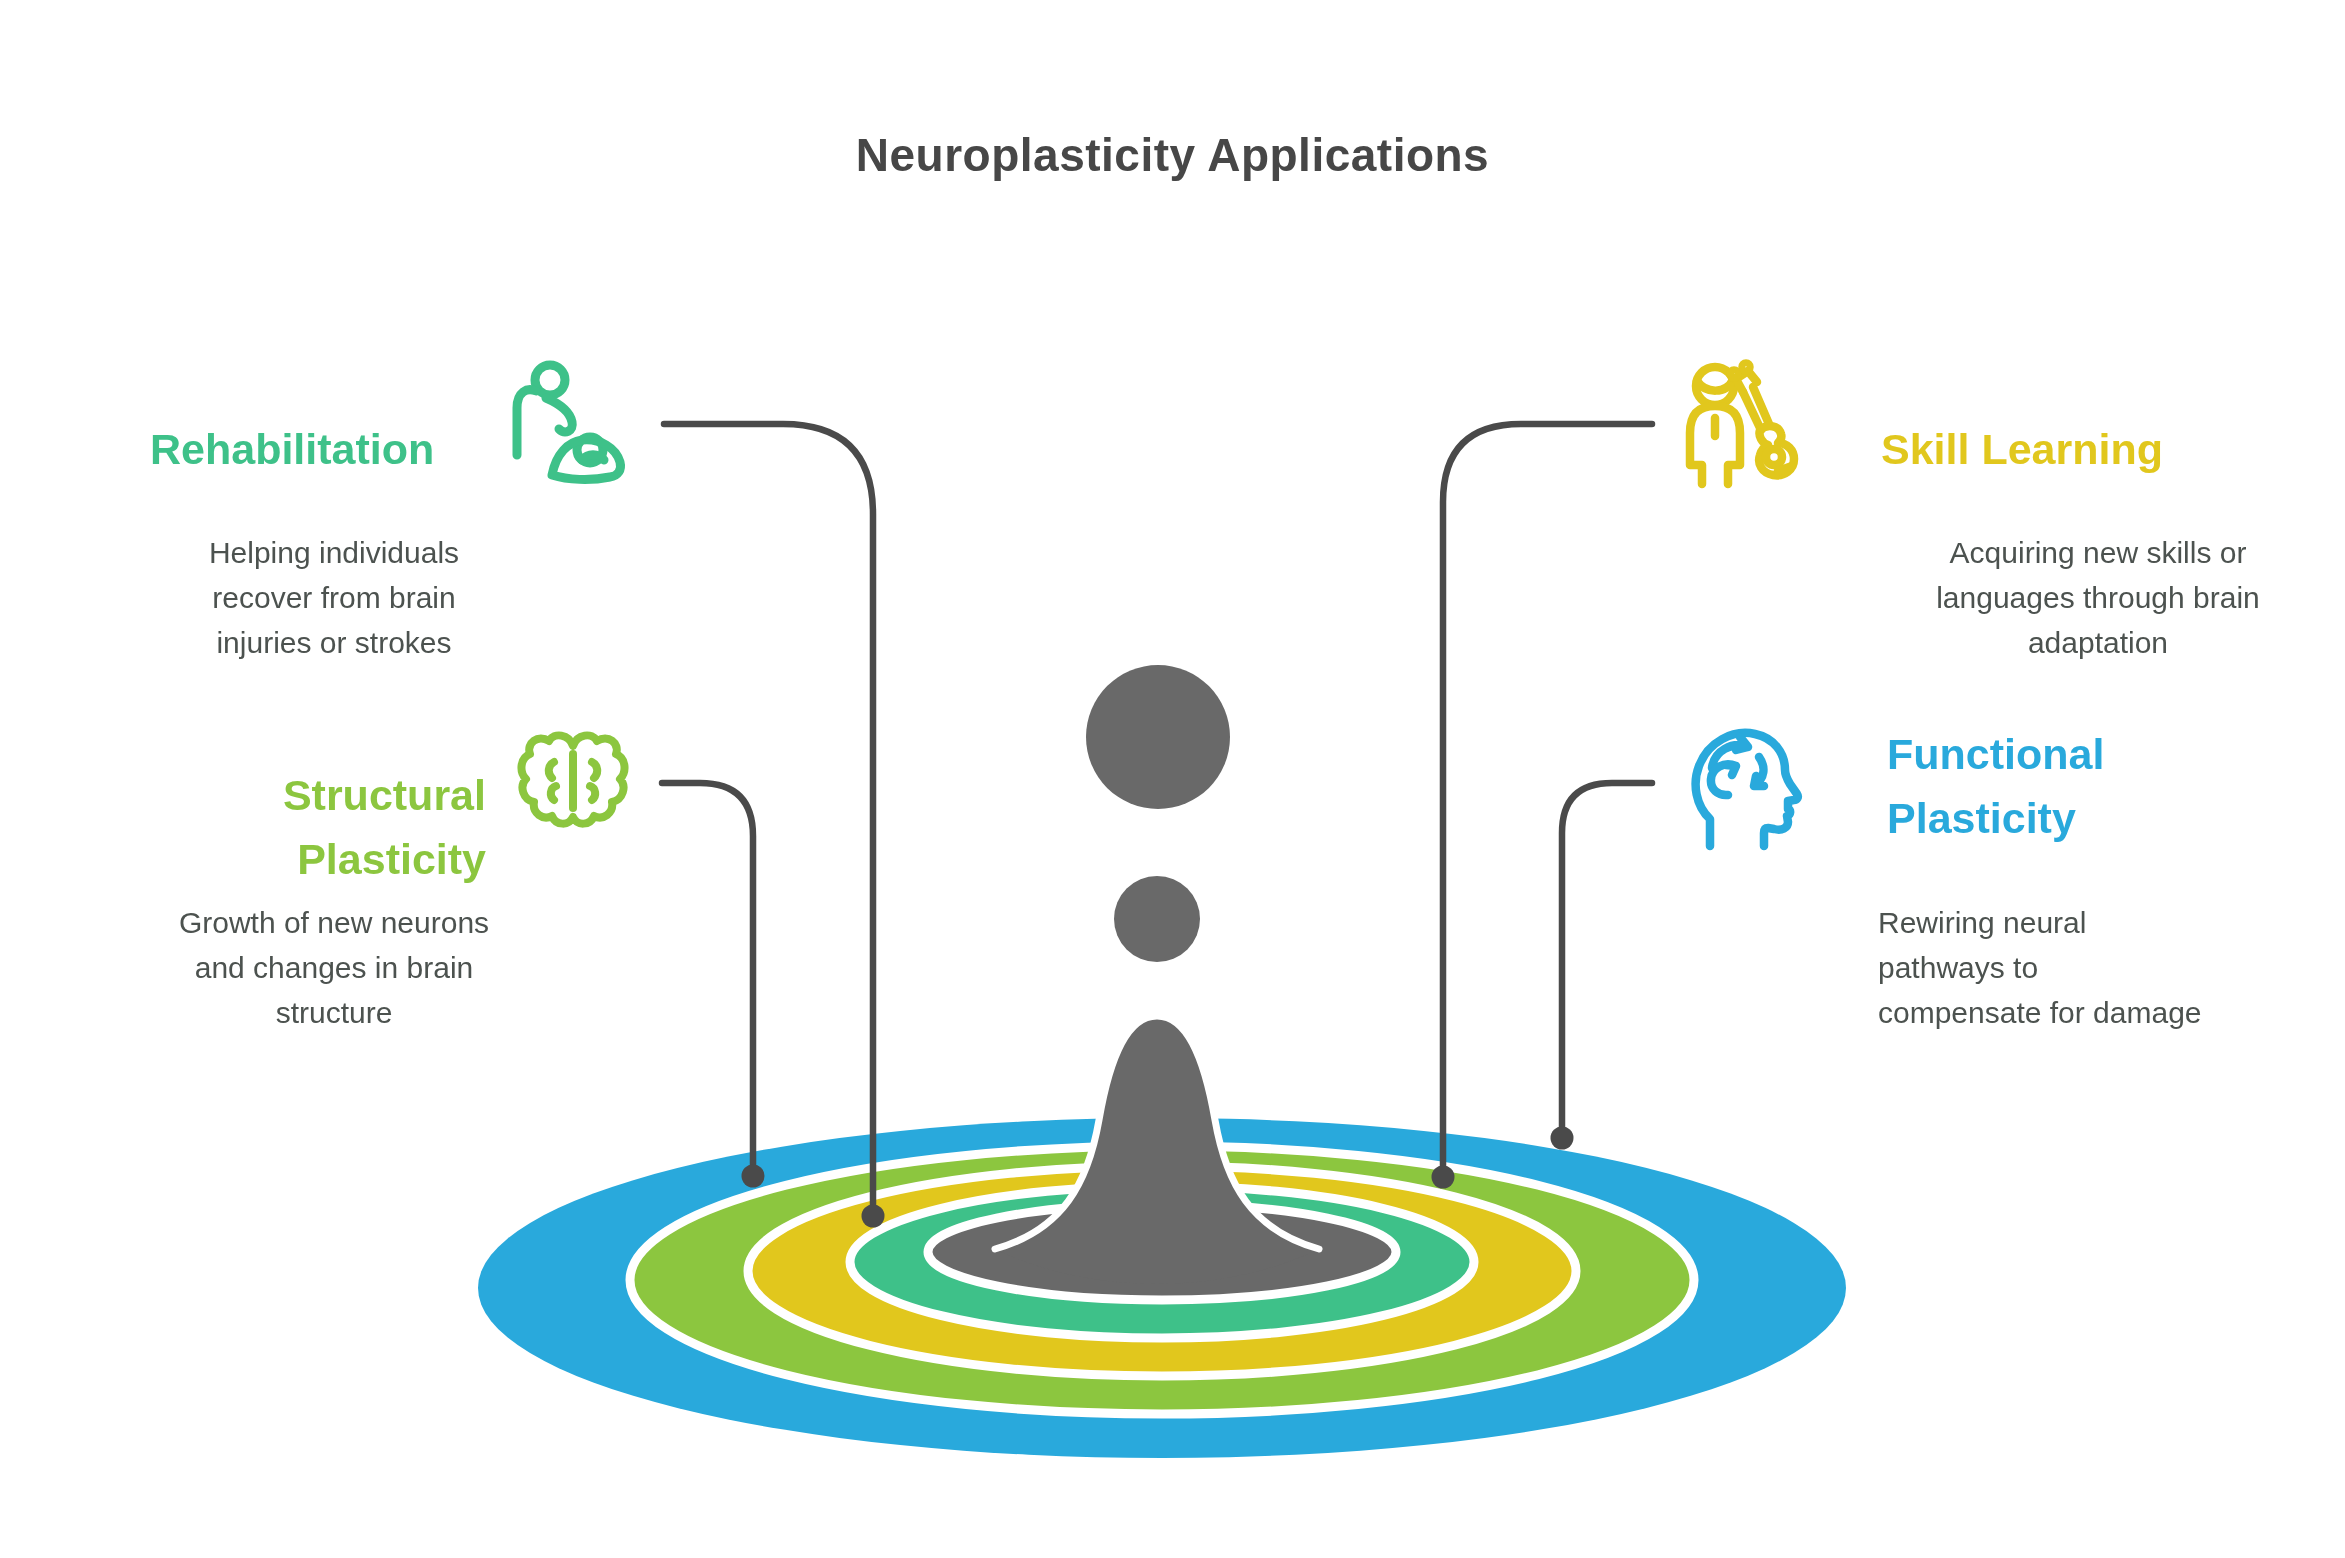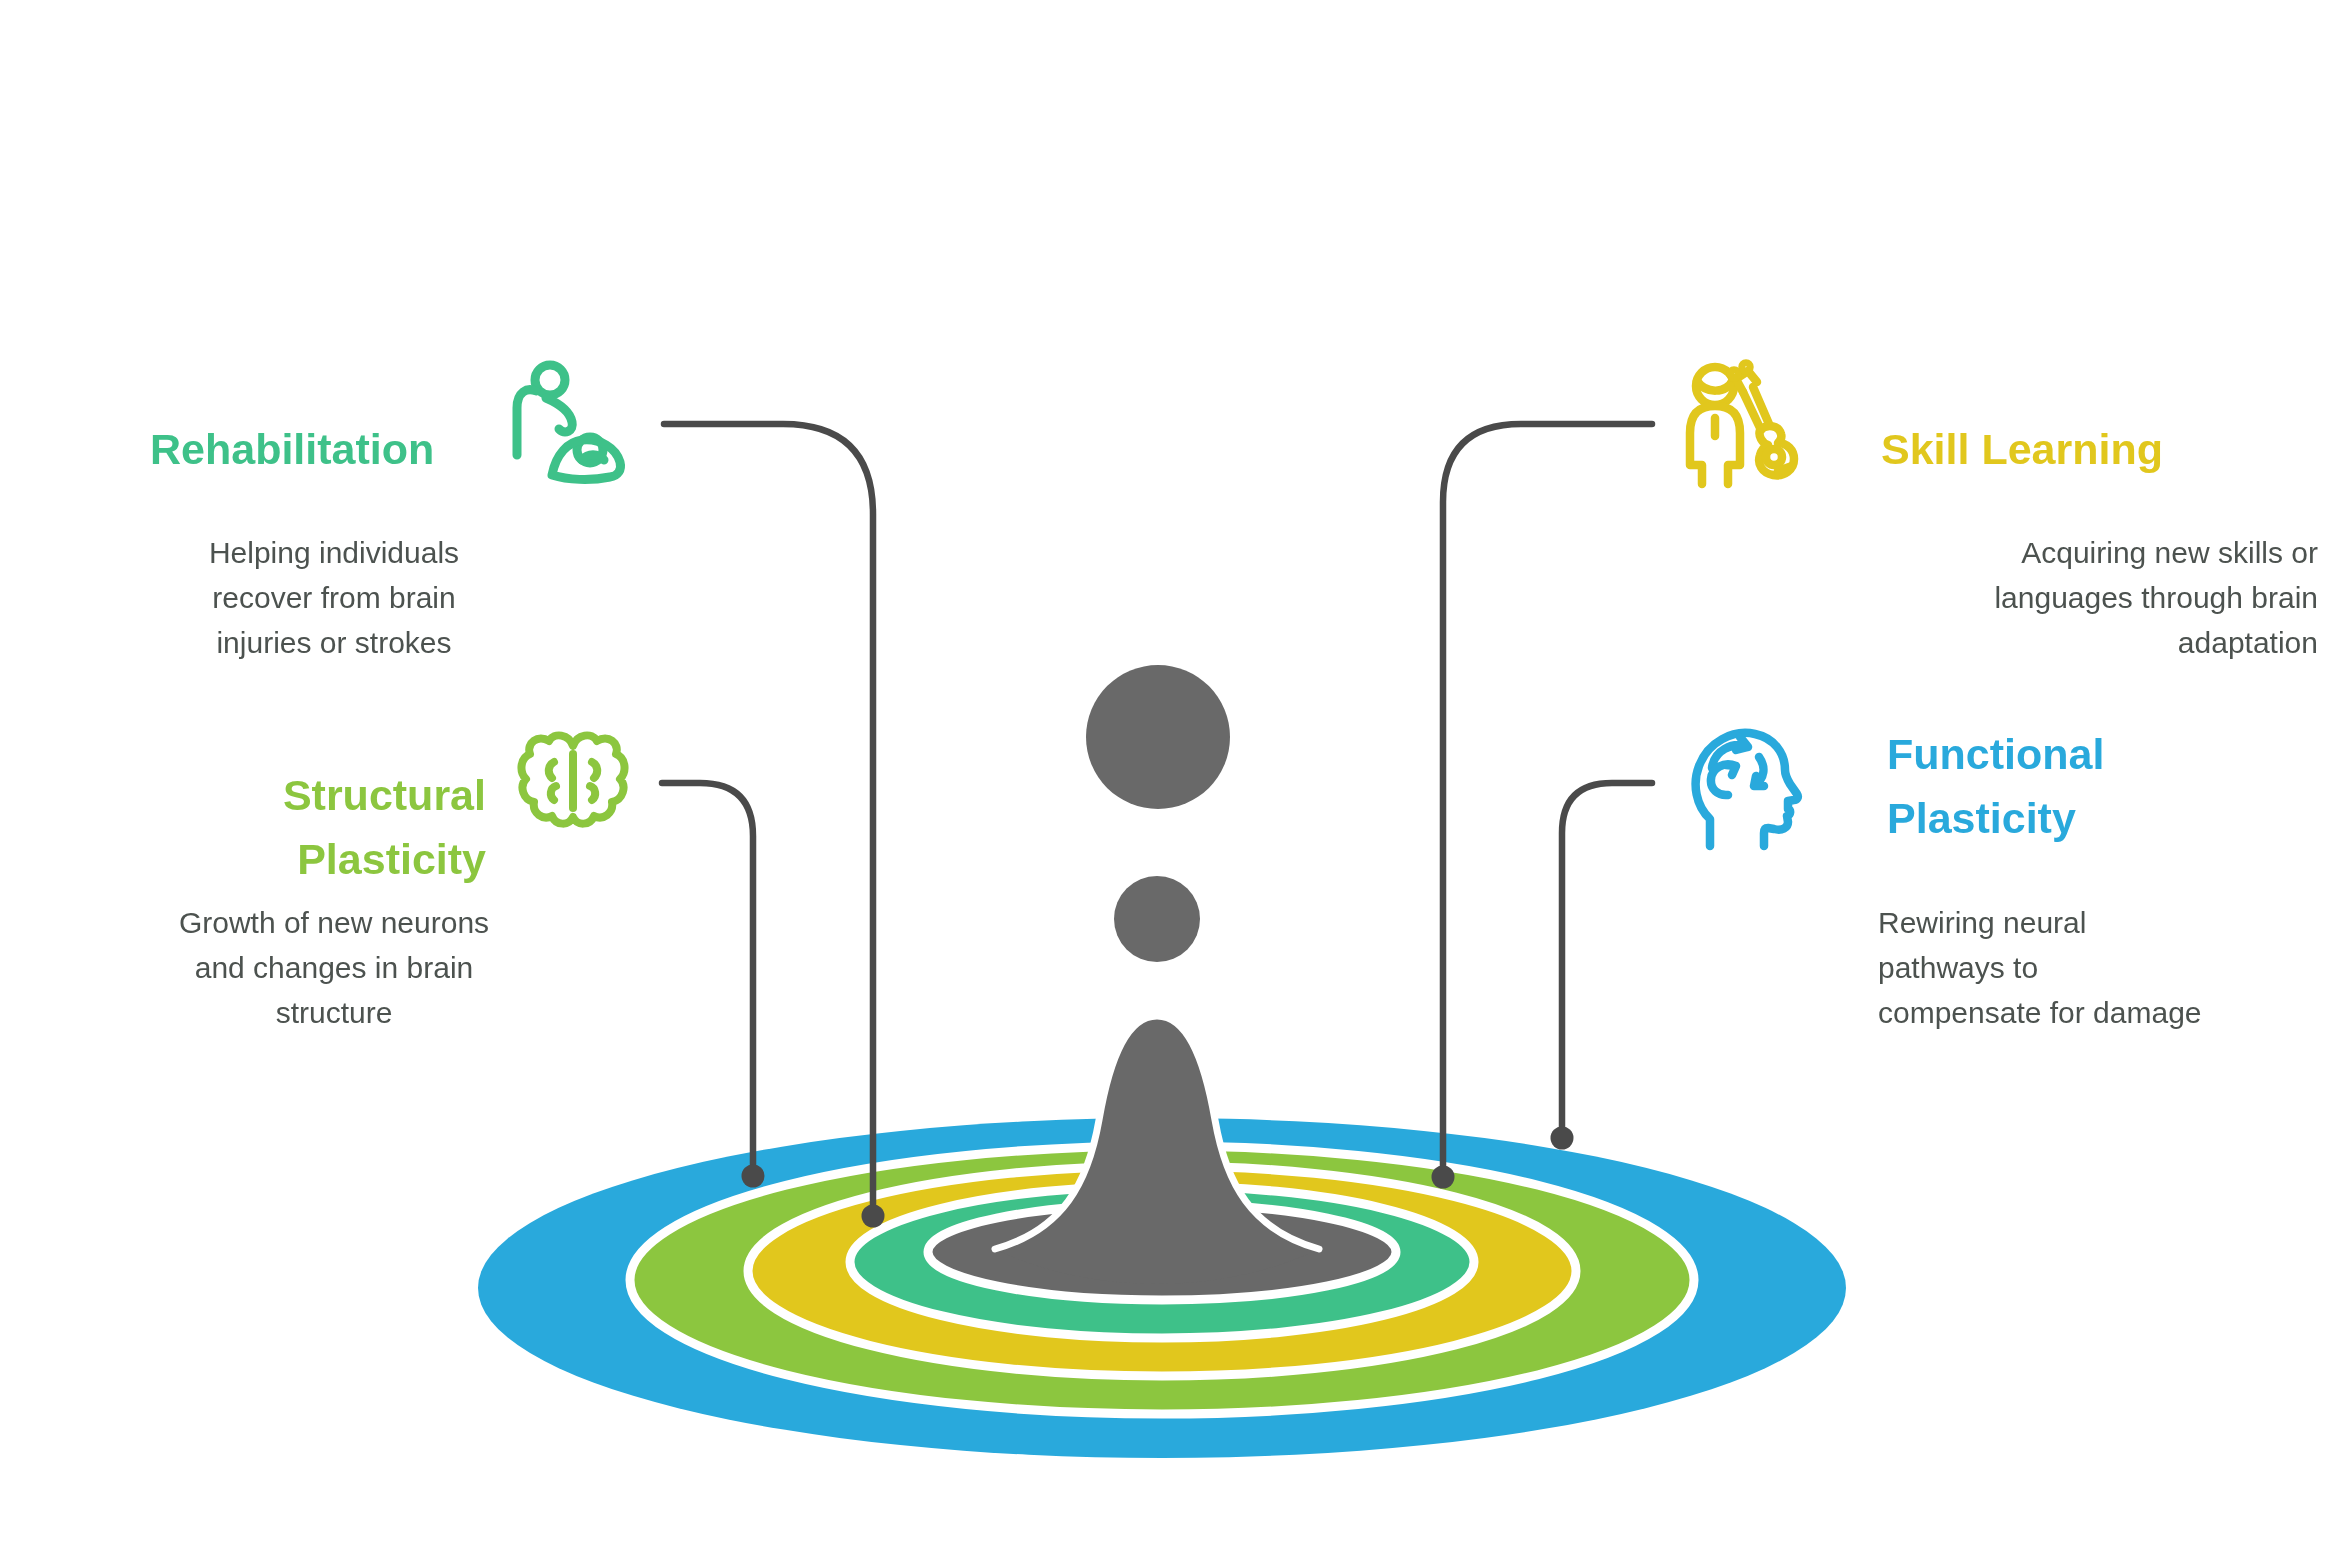--- a/index.html
+++ b/index.html
@@ -15,21 +15,21 @@
   .heading{font-weight:bold;font-size:43px;line-height:50px;white-space:pre-line;margin:0;}
   .heading.two-line{line-height:64px;}
   .desc{font-size:30px;line-height:45px;white-space:pre-line;color:var(--body-text,#4C524F);margin:16px;}
   
   .rehab-heading{position:absolute;left:150px;width:336px;top:424px;text-align:left;color:var(--sec-rehabilitation);}
   .rehab-desc{position:absolute;left:150px;width:336px;top:514px;text-align:center;}
   .structural-heading{position:absolute;left:150px;width:336px;top:763px;text-align:right;color:var(--sec-structural);}
   .structural-desc{position:absolute;left:150px;width:336px;top:884px;text-align:center;}
   
   .skill-heading{position:absolute;left:1792px;width:460px;top:424px;text-align:center;color:var(--sec-skill);}
-  .skill-desc{position:absolute;left:1862px;width:440px;top:514px;text-align:right;}
+  .skill-desc{position:absolute;left:1862px;width:440px;top:514px;text-align:center;}
   .functional-heading{position:absolute;left:1862px;width:340px;top:722px;text-align:left;color:var(--sec-functional);margin-left:25px;}
   .functional-desc{position:absolute;left:1862px;width:440px;top:884px;text-align:left;}
   
   .icon{position:absolute;}
   .icon-rehab{left:510px;top:356px;}
   .icon-brain{left:512px;top:720px;}
   .icon-skill{left:1682px;top:360px;}
   .icon-functional{left:1684px;top:716px;}
   .icon svg{display:block;overflow:visible;}
   .stroke{fill:none;stroke-linecap:round;stroke-linejoin:round;}
@@ -42,20 +42,21 @@
   .splash-fill{fill:var(--splash);}
   .splash-outline{fill:none;stroke:var(--ripple-gap);stroke-width:7;stroke-linecap:round;}
   .connector{fill:none;stroke:var(--connector);stroke-width:6.5;stroke-linecap:round;stroke-linejoin:round;}
   .connector-dot{fill:var(--connector);}
 </style>
 </head>
 <body>
 
 <div class="canvas" style="background: rgb(255, 255, 255);">
 
+  <h1 class="page-title">Neuroplasticity Applications</h1>
 
   <svg class="scene" width="2345" height="1558" viewBox="0 0 2345 1558">
 
     <ellipse class="ring-blue" cx="1162" cy="1288" rx="684" ry="170"></ellipse>
     <ellipse class="ring-lime" cx="1162" cy="1280" rx="532" ry="134"></ellipse>
     <ellipse class="ring-yellow" cx="1162" cy="1271" rx="414" ry="105"></ellipse>
     <ellipse class="ring-teal" cx="1162" cy="1262" rx="312" ry="76"></ellipse>
     <ellipse class="ring-core" cx="1162" cy="1252" rx="234" ry="48"></ellipse>
 
     <path class="splash-fill" d="M 1157 1016 C 1128 1016 1110 1056 1099 1120

